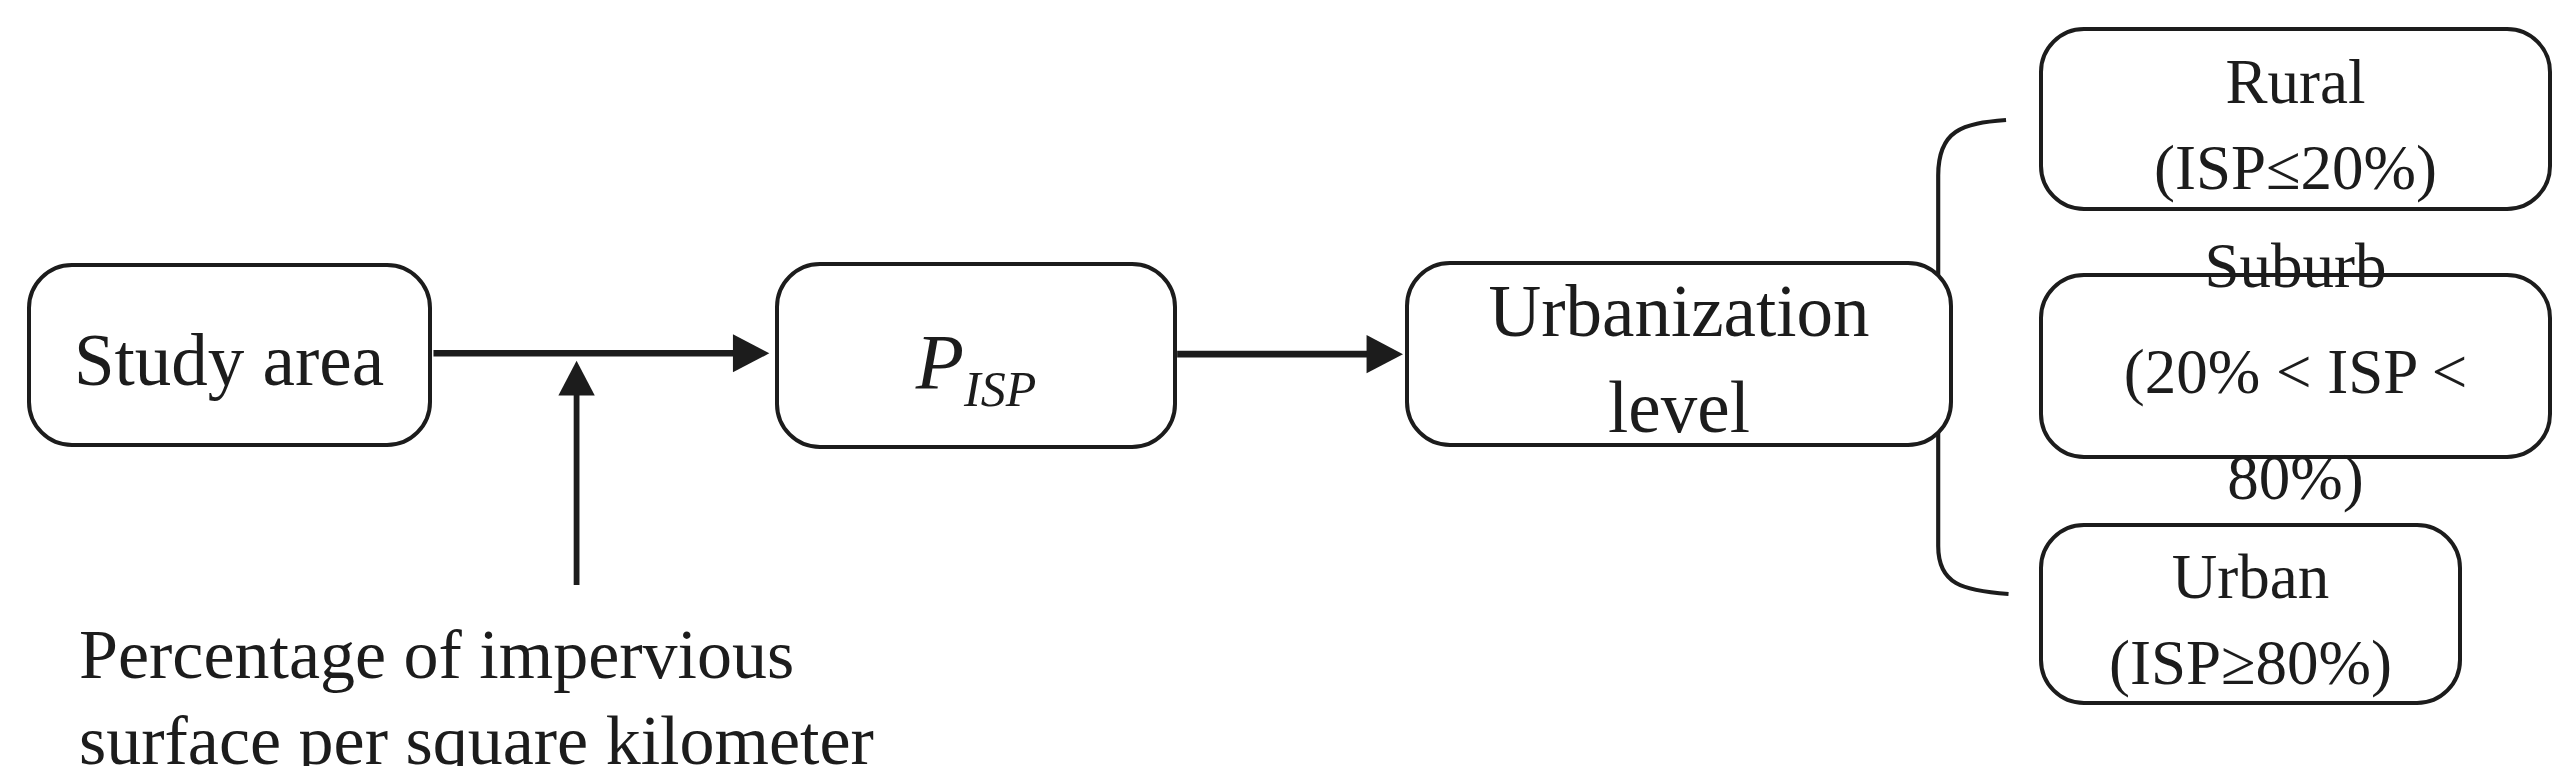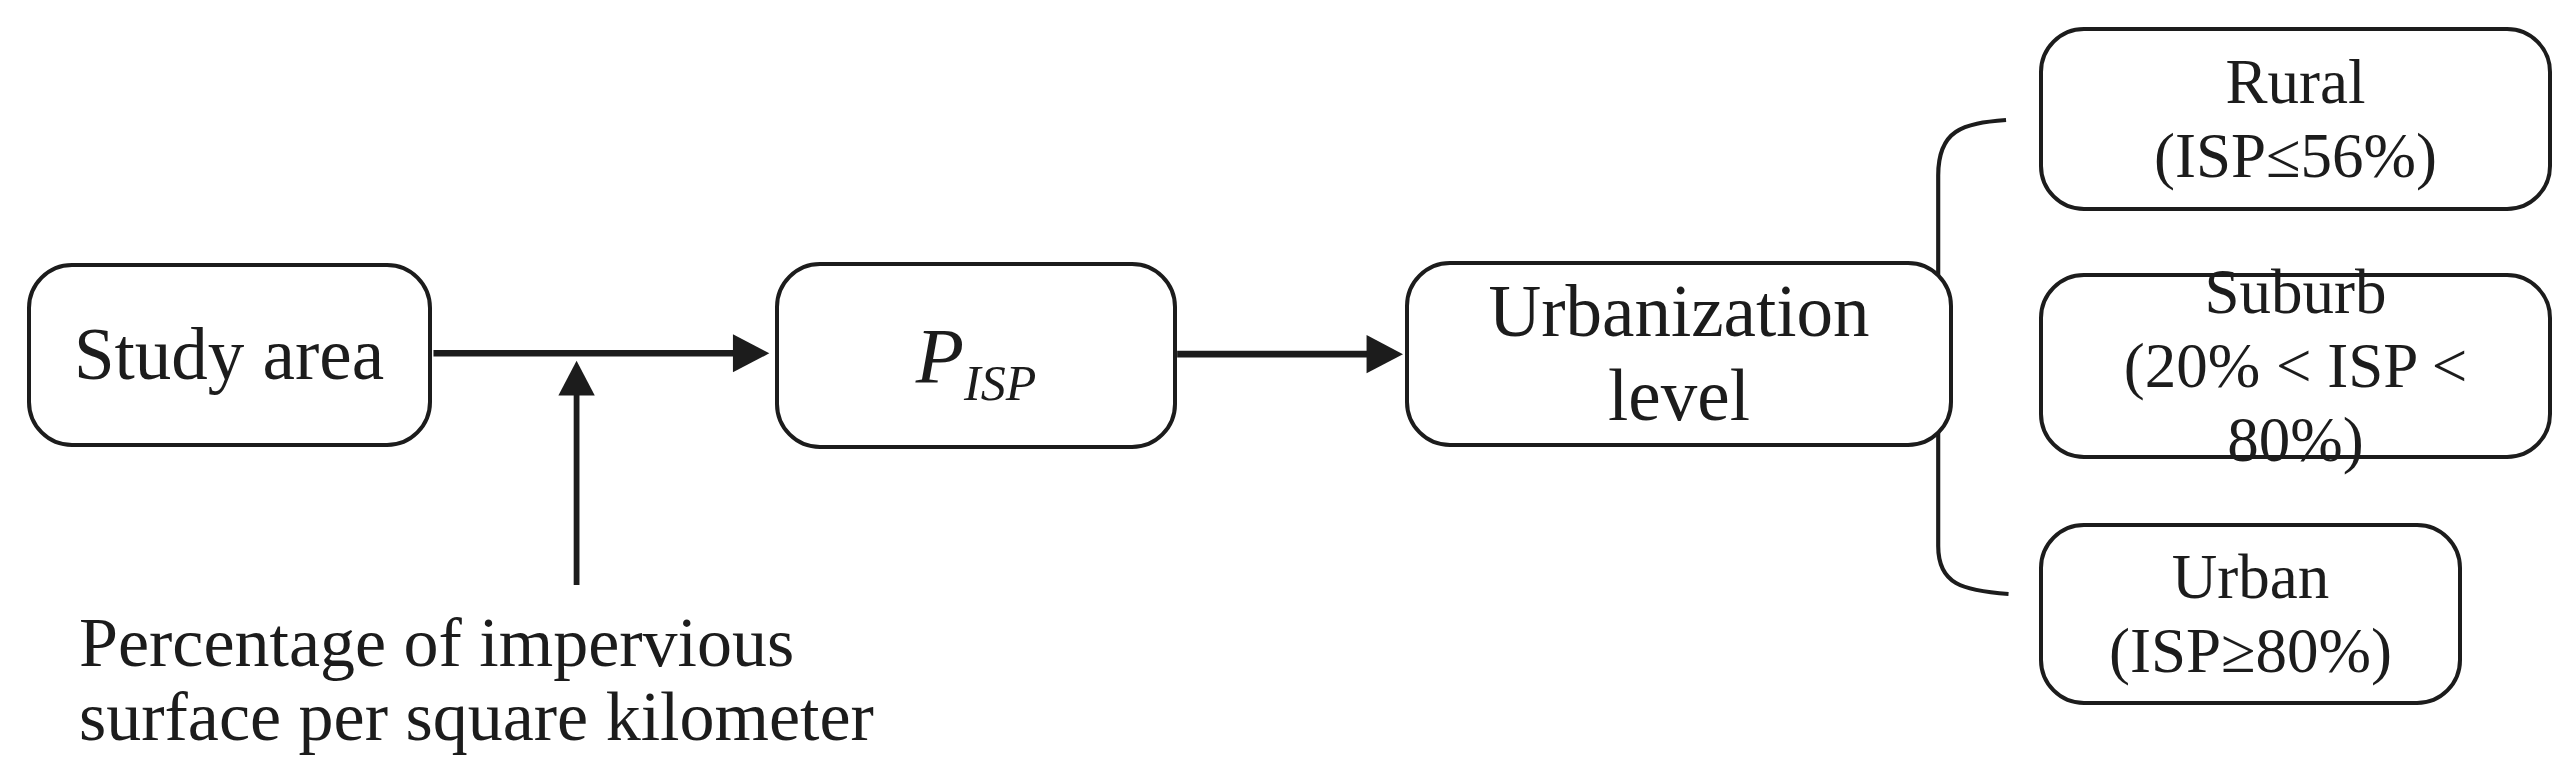--- a/index.html
+++ b/index.html
@@ -30,26 +30,26 @@
     border-radius:45px;
     background:var(--paper);
     display:flex;
     flex-direction:column;
     align-items:center;
     justify-content:center;
     text-align:center;
   }
   .node-lg{font-size:73px;line-height:84px;}
   .node-sm{font-size:63px;line-height:74px;}
-  .line{white-space:nowrap;}
+  .line{white-space:nowrap;margin-top:12px;}
   #node-study-area{left:26.5px;top:263px;width:405px;height:184px;}
   #node-pisp{left:775px;top:262px;width:402px;height:187px;}
   #node-urbanization{left:1405px;top:261px;width:548px;height:186px;}
   #node-rural{left:2039px;top:26.5px;width:513px;height:184px;}
-  #node-suburb{left:2039px;top:273px;width:513px;height:186px;}
+  #node-suburb{left:2039px;top:273px;width:513px;height:186px;gap:20px;}
   #node-urban{left:2039px;top:523px;width:423px;height:182px;}
   .math-p{font-style:italic;font-size:79px;line-height:79px;}
   .math-sub{font-style:italic;font-size:50px;position:relative;top:18px;}
   .annotation{
     position:absolute;
     left:79px;top:606px;width:629px;
     text-align:right;
     font-size:70px;
     line-height:74px;
   }
@@ -91,21 +91,21 @@
     <div class="line">Study area</div>
   </div>
 
   <div class="node node-lg" id="node-urbanization">
     <div class="line">Urbanization</div>
     <div class="line">level</div>
   </div>
 
   <div class="node node-sm" id="node-rural">
     <div class="line">Rural</div>
-    <div class="line">(ISP≤56%)</div>
+    <div class="line">(ISP≤20%)</div>
   </div>
 
   <div class="node node-sm" id="node-suburb">
     <div class="line">Suburb</div>
     <div class="line">(20% &lt; ISP &lt;</div>
     <div class="line">80%)</div>
   </div>
 
   <div class="node node-sm" id="node-urban">
     <div class="line">Urban</div>

